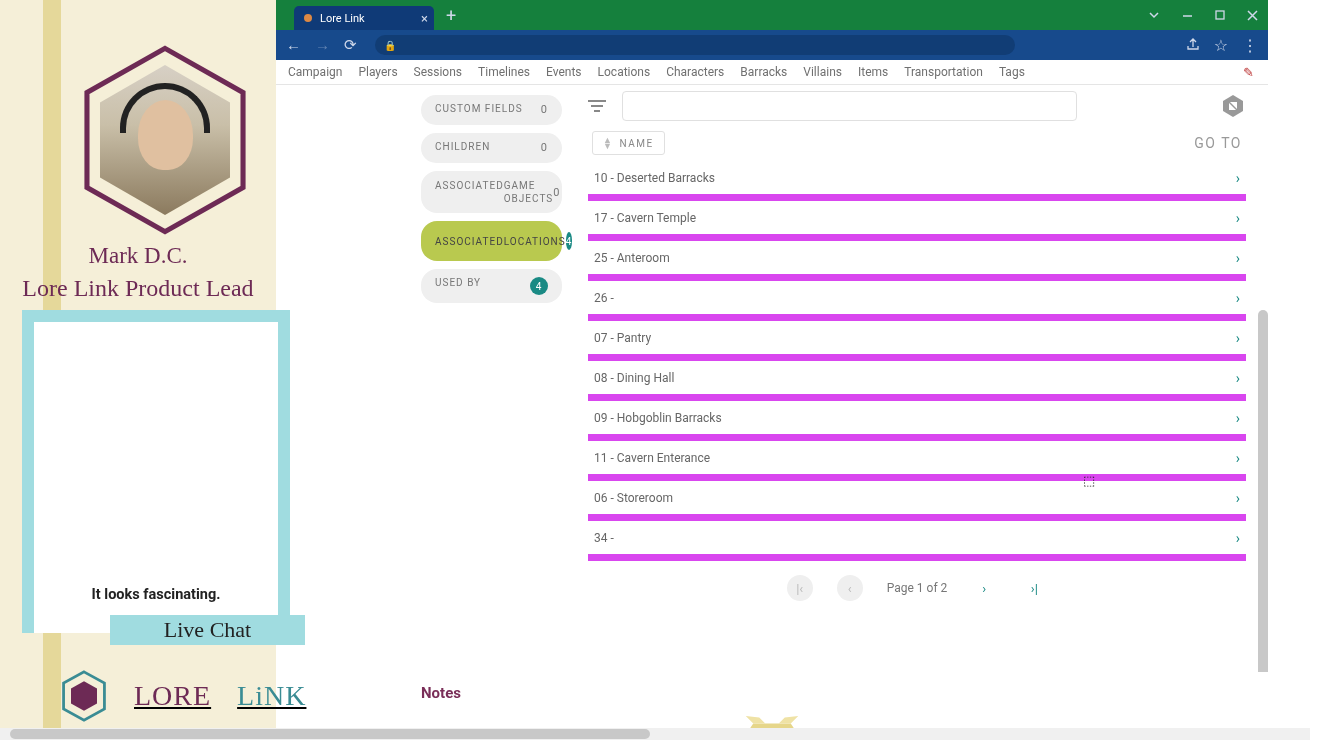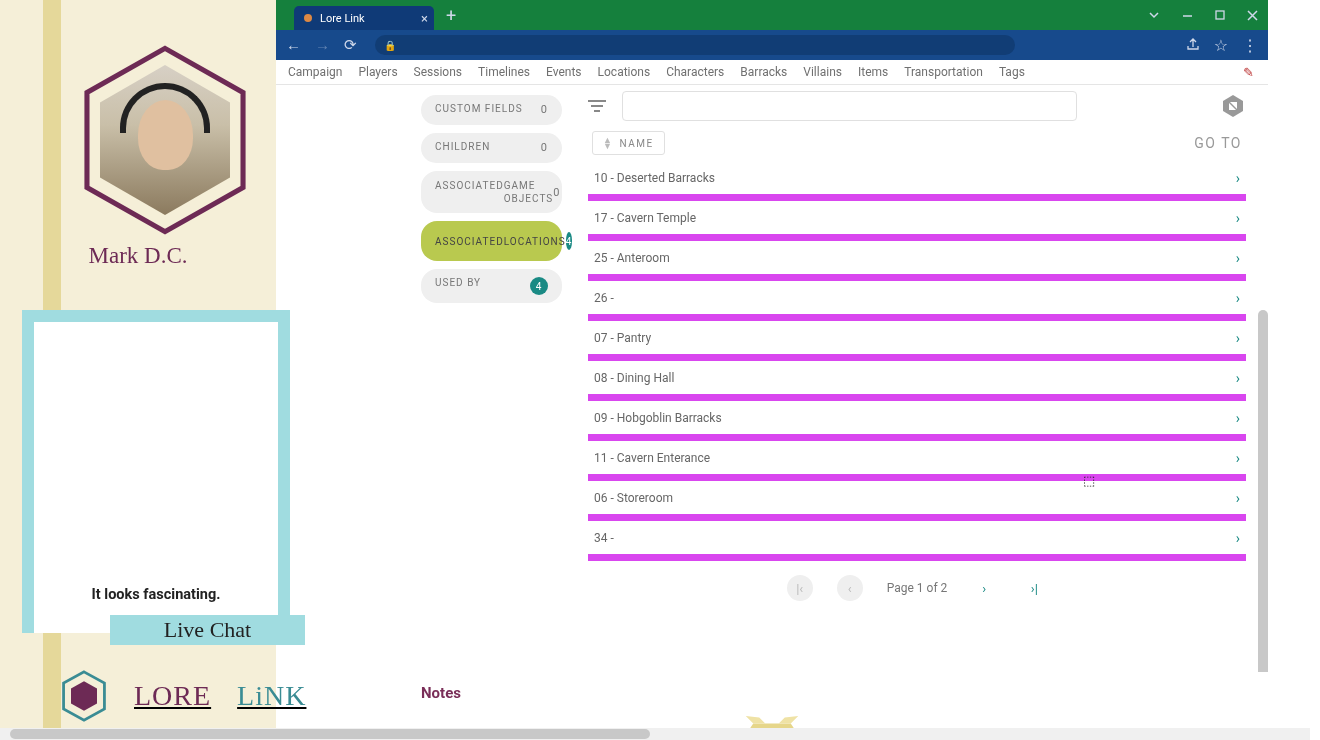--- a/index.html
+++ b/index.html
@@ -96,20 +96,21 @@
   <div class="hex-wrap">
     <svg class="hex" viewBox="0 0 100 112">
       <polygon points="50,2 96,28 96,84 50,110 4,84 4,28" fill="none" stroke="#6d2a55" stroke-width="3"></polygon>
     </svg>
     <div class="hex-photo">
       <div class="headset"></div>
       <div class="face"></div>
     </div>
   </div>
   <div class="presenter-name">Mark D.C.</div>
+  <div class="presenter-title">Lore Link Product Lead</div>
 
   <div class="chat-frame">
     <div class="chat-msg">It looks fascinating.</div>
   </div>
   <div class="chat-label">Live Chat</div>
 
   <div class="logo-row">
     <svg class="logo-hex" viewBox="0 0 50 56">
       <polygon points="25,2 47,14 47,42 25,54 3,42 3,14" fill="none" stroke="#3a8c94" stroke-width="3"></polygon>
       <polygon points="25,12 39,20 39,36 25,44 11,36 11,20" fill="#6d2a55"></polygon>

